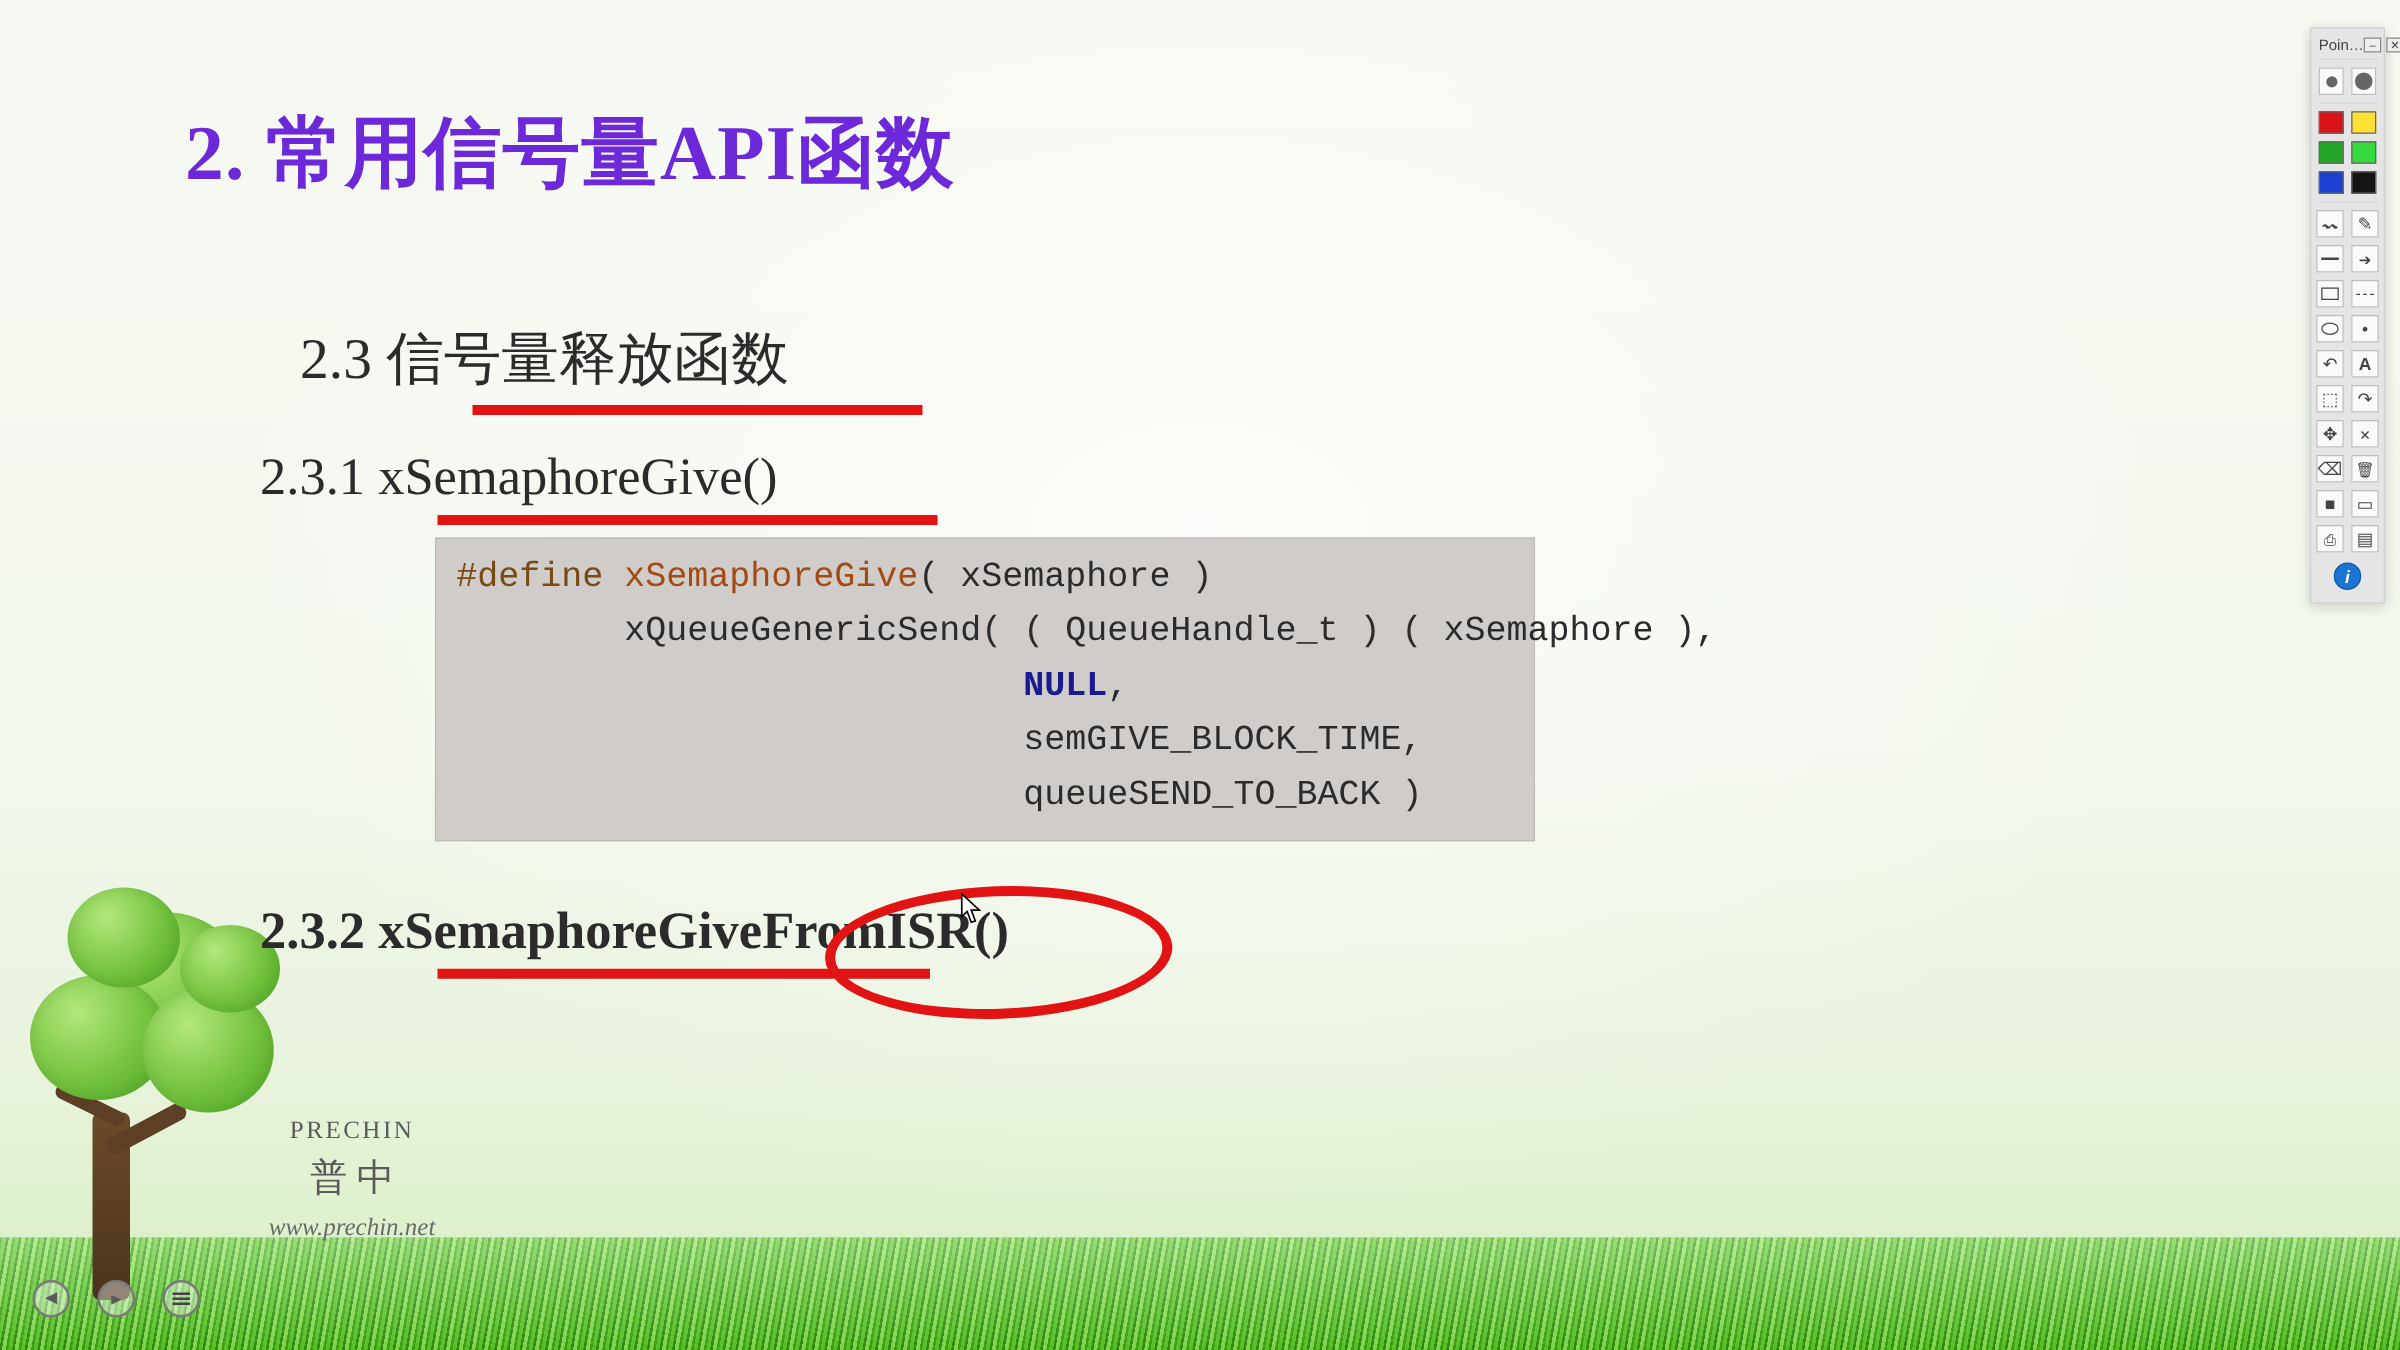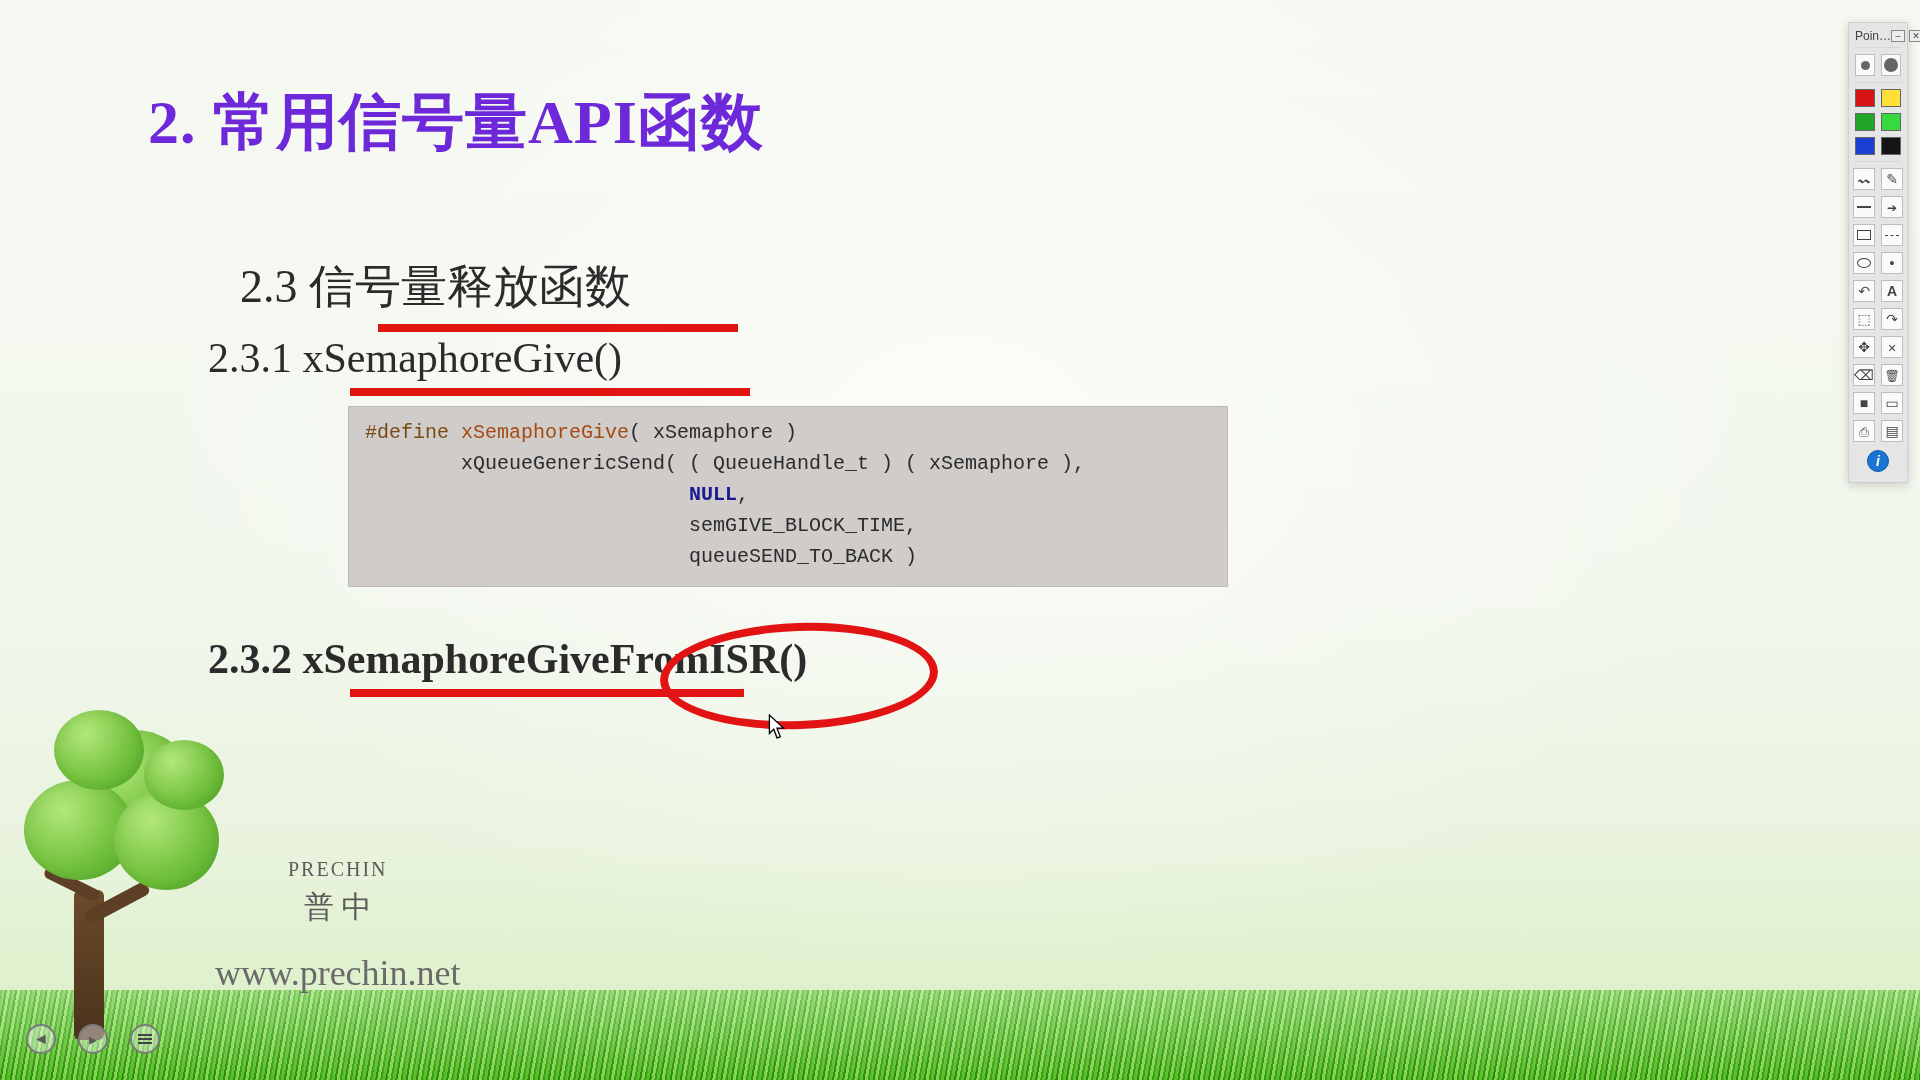--- a/index.html
+++ b/index.html
@@ -57,29 +57,29 @@
     
     .slide{
       position:absolute; left:148px; top:80px; right:240px; bottom:120px;
     }
     .h1{
       font-size:62px; color:#6d28d9; font-weight:700;
       letter-spacing:1px;
       font-family: "SimHei","Microsoft YaHei","SimSun",serif;
     }
     .h2{ margin-top:92px; font-size:46px; color:#2b2b2b; font-family:"SimSun",serif; position:relative; }
-    .h3{ margin-top:16px; font-size:42px; color:#2b2b2b; font-family:"SimSun",serif; position:relative; }
+    .h3{ margin-top:40px; font-size:42px; color:#2b2b2b; font-family:"SimSun",serif; position:relative; }
     .h3b{ margin-top:48px; }
     .underline-red{
       position:absolute; left:0; height:8px; background:#e11313; bottom:-14px;
     }
     .codebox{
       margin-top:24px; margin-left:200px; width:880px; padding:10px 16px 14px;
       background:#cfccca; border:1px solid #bdb9b6;
-      font-family:"Courier New",monospace; font-size:20px; color:#2b2b2b;
+      font-family:"Courier New",monospace; font-size:28px; color:#2b2b2b;
       line-height:1.55; white-space:pre;
     }
     .codebox .kw{ color:#7a4a13; }
     .codebox .fn{ color:#a54a13; }
     .codebox .null{ color:#191a91; font-weight:bold; }
     .codebox2{ width:960px; }
 
     
     .anno-oval{
       position:absolute; border:8px solid #e11313; border-radius:50%;
@@ -93,21 +93,21 @@
       pointer-events:none;
     }
 
     
     .brand{
       position:absolute; left:215px; bottom:86px; color:#5b5b5b; text-align:center;
       font-family:"Times New Roman","SimSun",serif;
     }
     .brand .en{ font-size:20px; letter-spacing:2px; }
     .brand .zh{ font-size:30px; margin-top:6px; }
-    .brand .url{ font-size:36px; margin-top:24px; color:#6a6a6a; }
+    .brand .url{ font-size:20px; margin-top:8px; color:#6a6a6a;font-style:italic; }
 
     
     .playback{
       position:absolute; left:26px; bottom:26px; display:flex; gap:22px;
     }
     .pbtn{
       width:30px; height:30px; border-radius:50%; border:2px solid #7a7a7a;
       display:flex; align-items:center; justify-content:center;
       background:rgba(255,255,255,0.4); color:#5a5a5a; font-size:16px;
       cursor:pointer;

